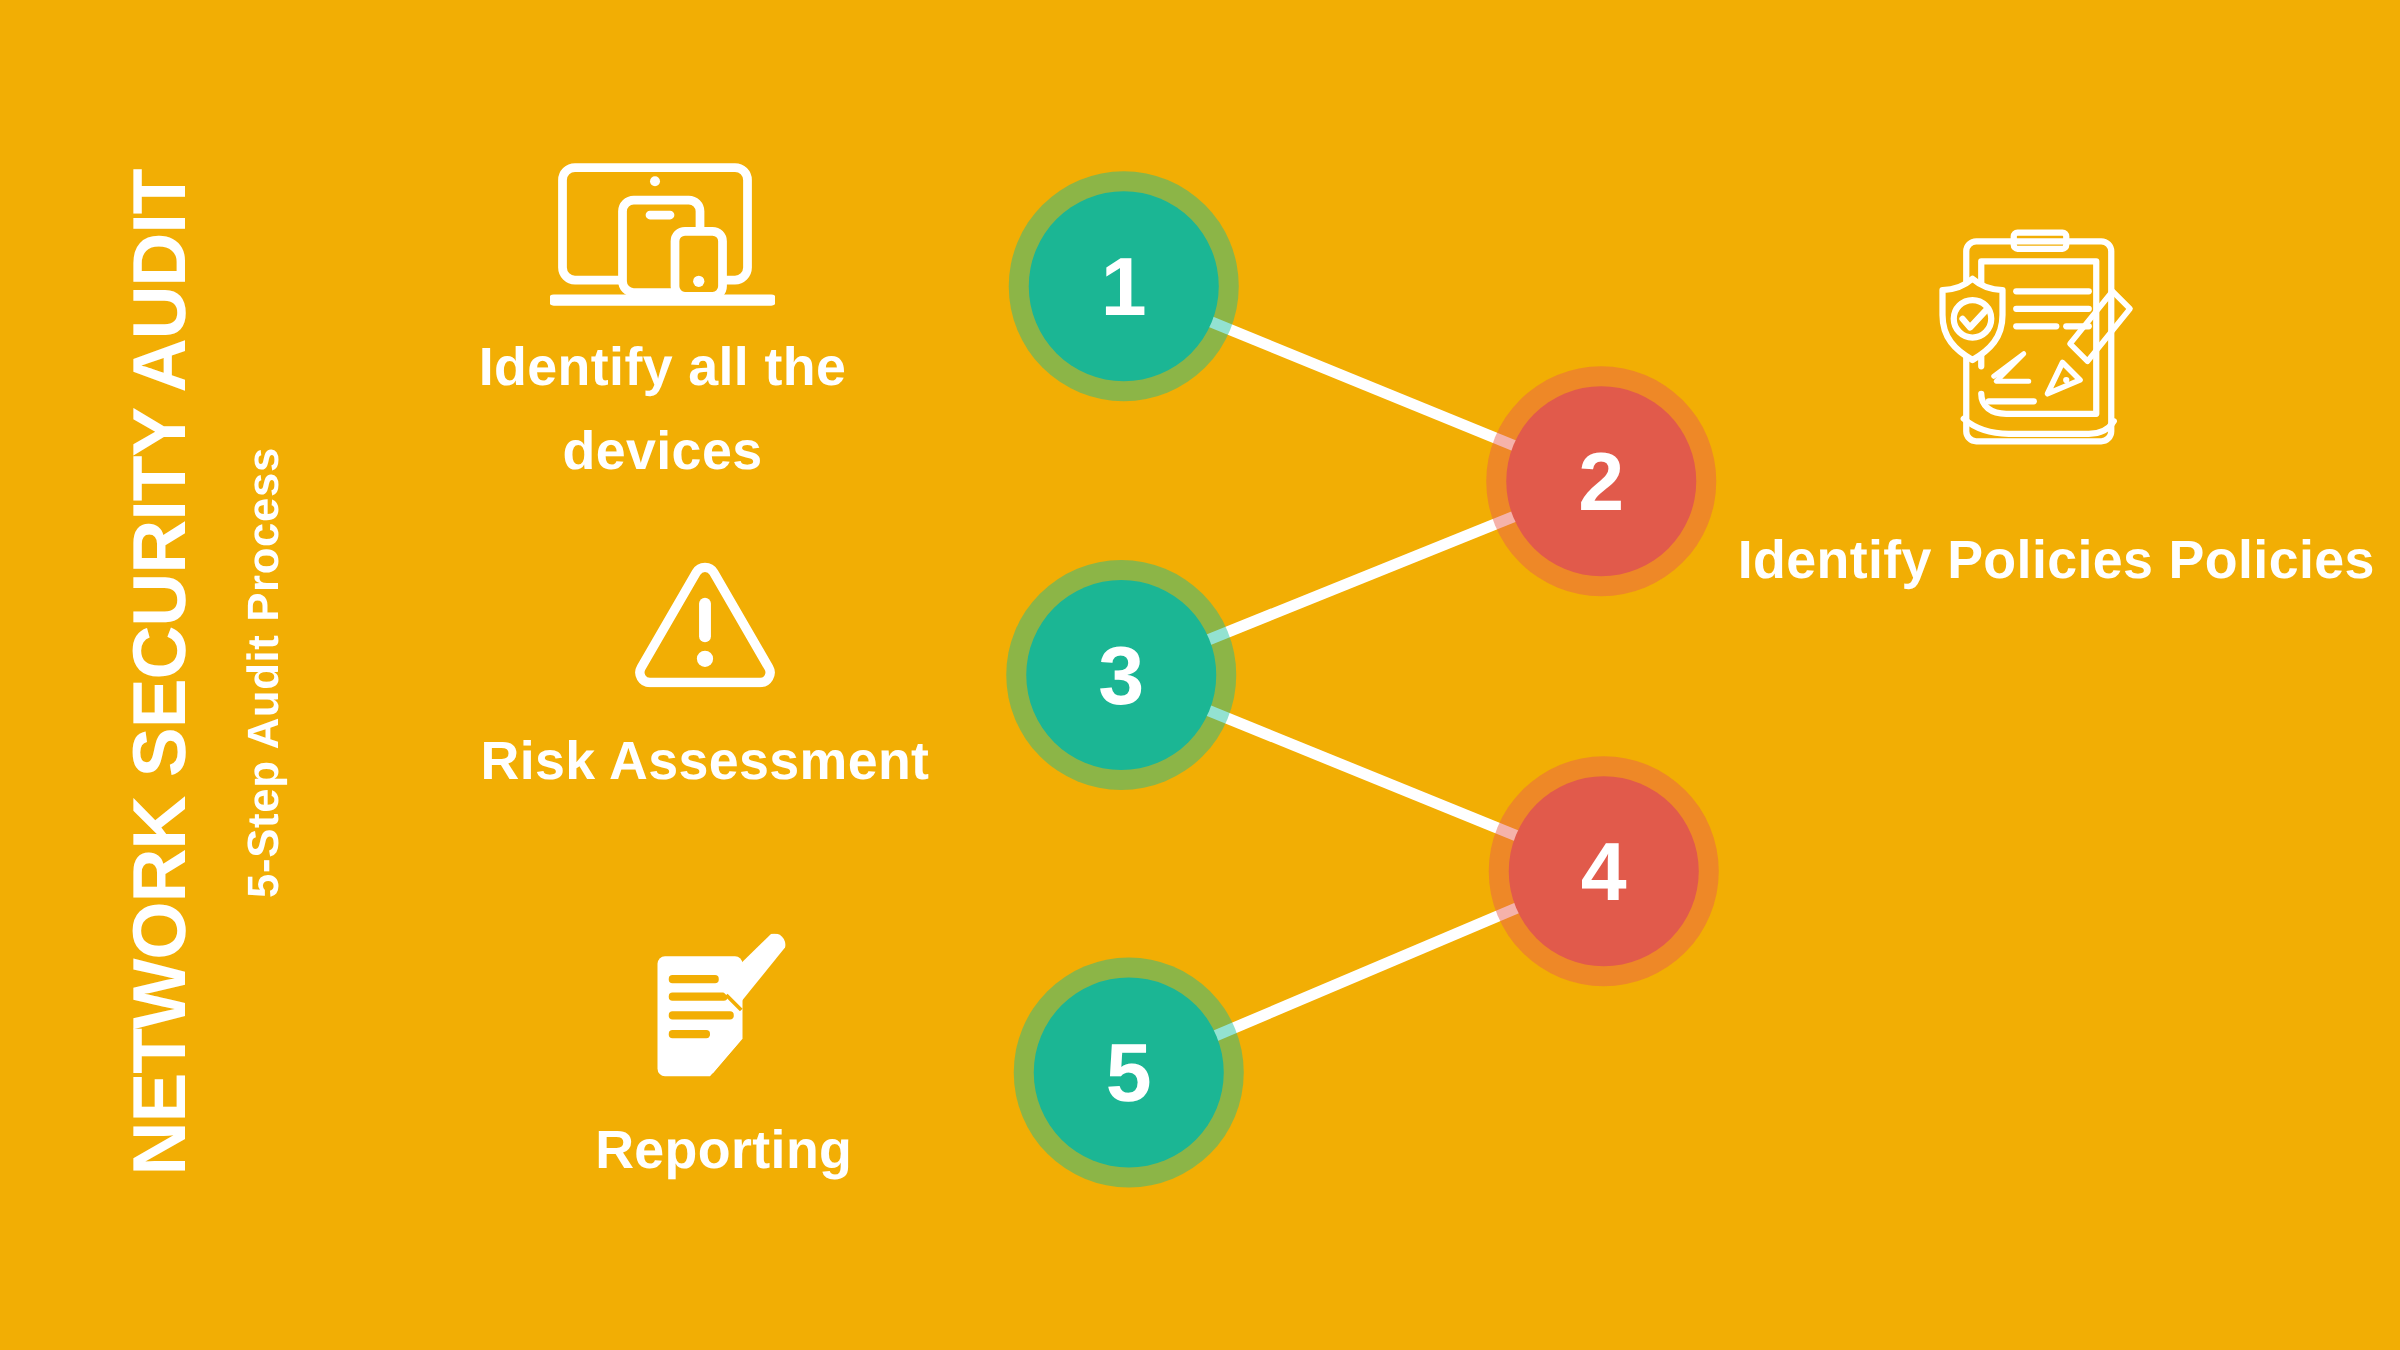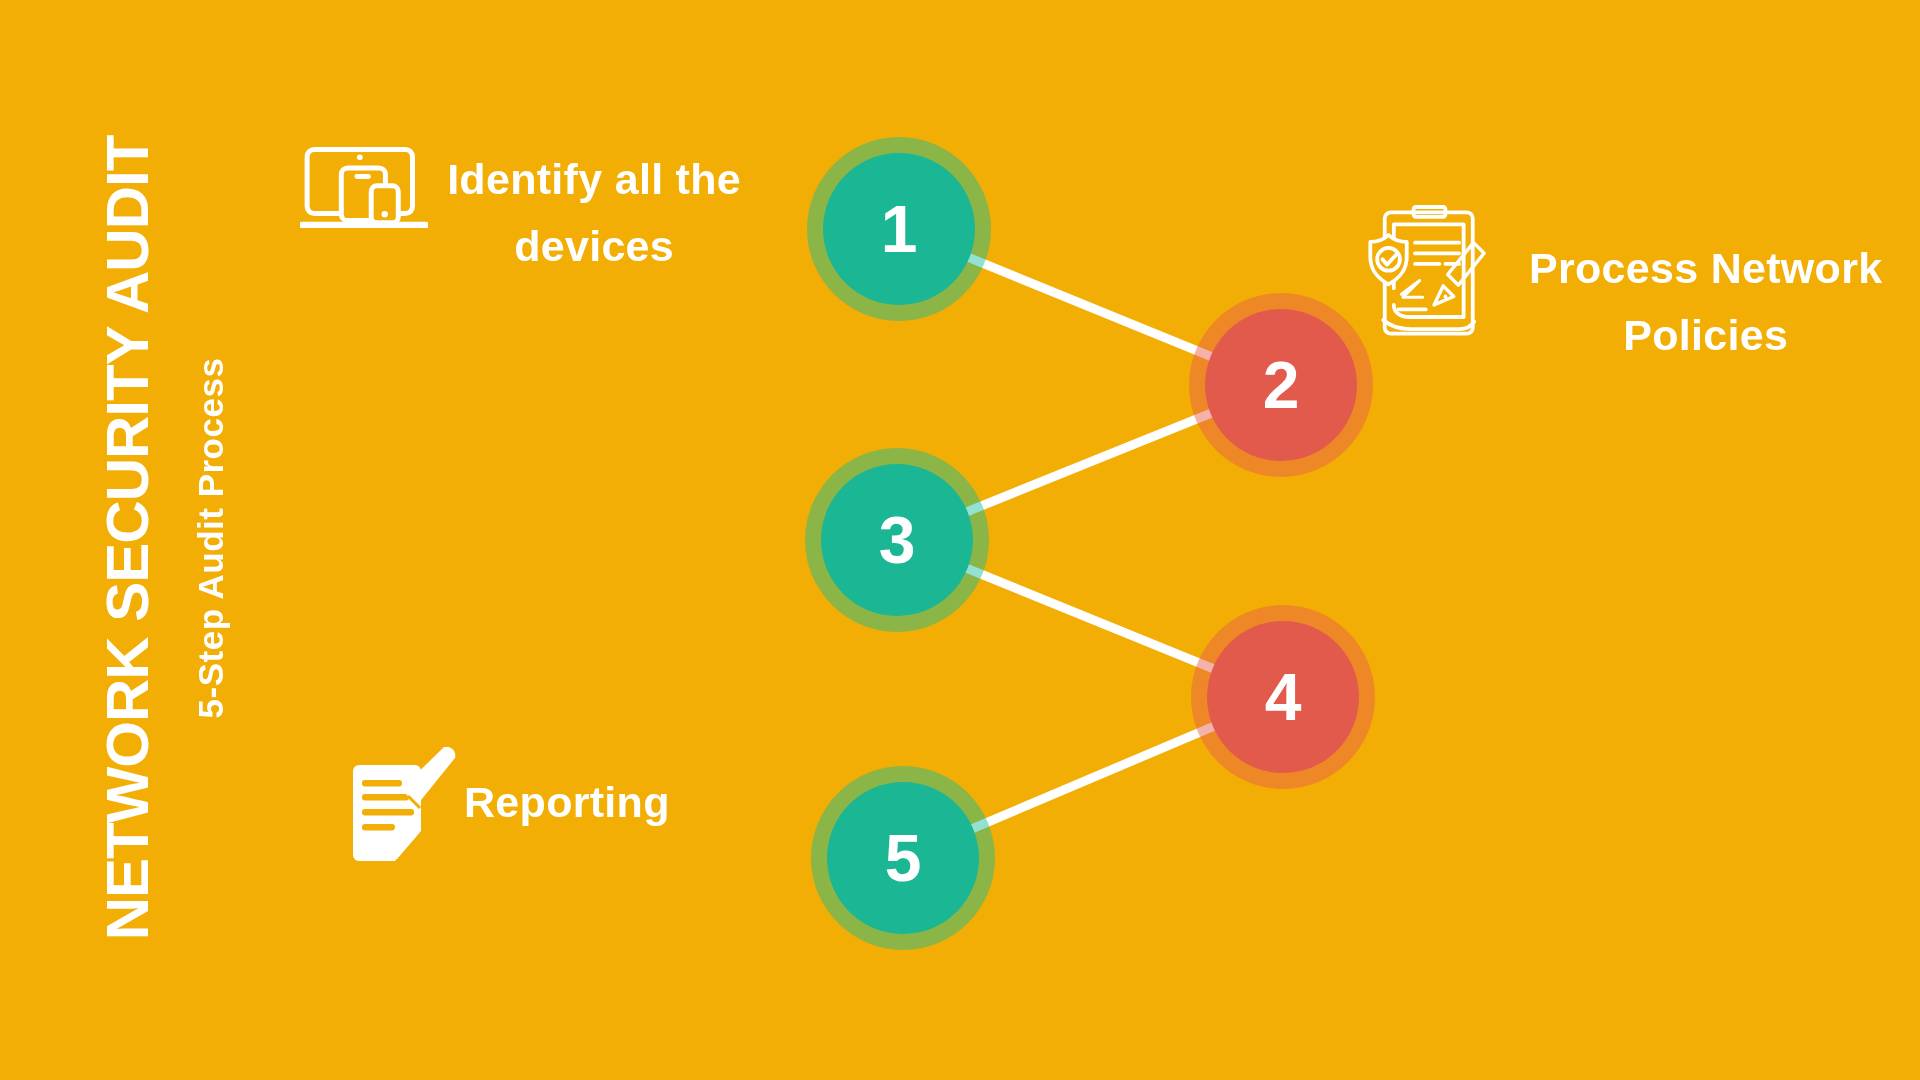--- a/index.html
+++ b/index.html
@@ -45,21 +45,21 @@
   .ring.coral{background:rgba(235,95,78,0.48)}
   .inner{
     position:absolute;inset:16px;border-radius:50%;
     display:flex;align-items:center;justify-content:center;
   }
   .inner.teal{background:var(--teal)}
   .inner.coral{background:var(--coral)}
   .num{color:var(--text);font-size:66px;font-weight:bold;line-height:1}
 
   
-  .feature{position:absolute;display:flex;z-index:2}
+  .feature{position:absolute;display:flex;flex-direction:column;align-items:center;z-index:2}
   .f1{left:300px;top:130px;width:460px}
   .f2{left:1383px;top:183px;width:524px}
   .f3{left:334px;top:444px;width:460px}
   .f4{left:1397px;top:578px;width:470px}
   .f5{left:349px;top:747px;width:460px}
   .label{
     color:var(--text);font-size:43px;font-weight:bold;
     text-align:center;letter-spacing:0.3px;line-height:1.55;
   }
   .f1 .label{margin-top:16px}
@@ -145,23 +145,31 @@
       <line class="s" x1="106" y1="78" x2="124" y2="78" stroke-width="5"></line>
       <path class="s fb" d="M31,40 c8,7 17,9 24,9 v20 c0,18 -10,28 -24,36 c-14,-8 -24,-18 -24,-36 v-20 c7,0 16,-2 24,-9 z" stroke-width="5"></path>
       <circle class="s" cx="31" cy="72" r="15" stroke-width="5"></circle>
       <path class="s" d="M23,72 l6,7 13,-14" stroke-width="5"></path>
       <path class="s" d="M48,118 L72,100 L50,122 H76" stroke-width="4"></path>
       <line class="s" x1="44" y1="138" x2="80" y2="138" stroke-width="5"></line>
       <path class="s" d="M143,50 l14,14 -34,42 -14,-14 z" stroke-width="4.5"></path>
       <path class="s" d="M103,107 l14,14 -26,11 12,-25 z" stroke-width="4.5"></path>
       <circle class="fw" cx="106" cy="121" r="2.5"></circle>
     </svg>
-    <div class="label">Process Network Policies</div>
+    <div class="label">Identify Policies Policies</div>
   </div>
 
+  <div class="feature f3">
+    <svg class="icon" width="120" height="106" viewBox="0 0 120 106">
+      <path class="s" d="M53,14 a8,8 0 0 1 14,0 l44,76 a8,8 0 0 1 -7,12 H16 a8,8 0 0 1 -7,-12 z" stroke-width="7.5"></path>
+      <line class="s" x1="60" y1="39" x2="60" y2="65" stroke-width="9.5"></line>
+      <circle class="fw" cx="60" cy="83" r="6.5"></circle>
+    </svg>
+    <div class="label">Risk Assessment</div>
+  </div>
 
 
   <div class="feature f5">
     <svg class="icon" width="115" height="118" viewBox="0 0 115 118">
       <path class="fw" d="M10,18 h56 a6,6 0 0 1 6,6 v60 l-26,30 h-36 a6,6 0 0 1 -6,-6 v-84 a6,6 0 0 1 6,-6 z"></path>
       <path class="fw" d="M48,112 l22,-26 h-15 a7,7 0 0 0 -7,7 z"></path>
       <rect class="fb" x="13" y="33" width="40" height="6.5" rx="3"></rect>
       <rect class="fb" x="13" y="47" width="47" height="6.5" rx="3"></rect>
       <rect class="fb" x="13" y="62" width="52" height="6.5" rx="3"></rect>
       <rect class="fb" x="13" y="77" width="33" height="6.5" rx="3"></rect>

